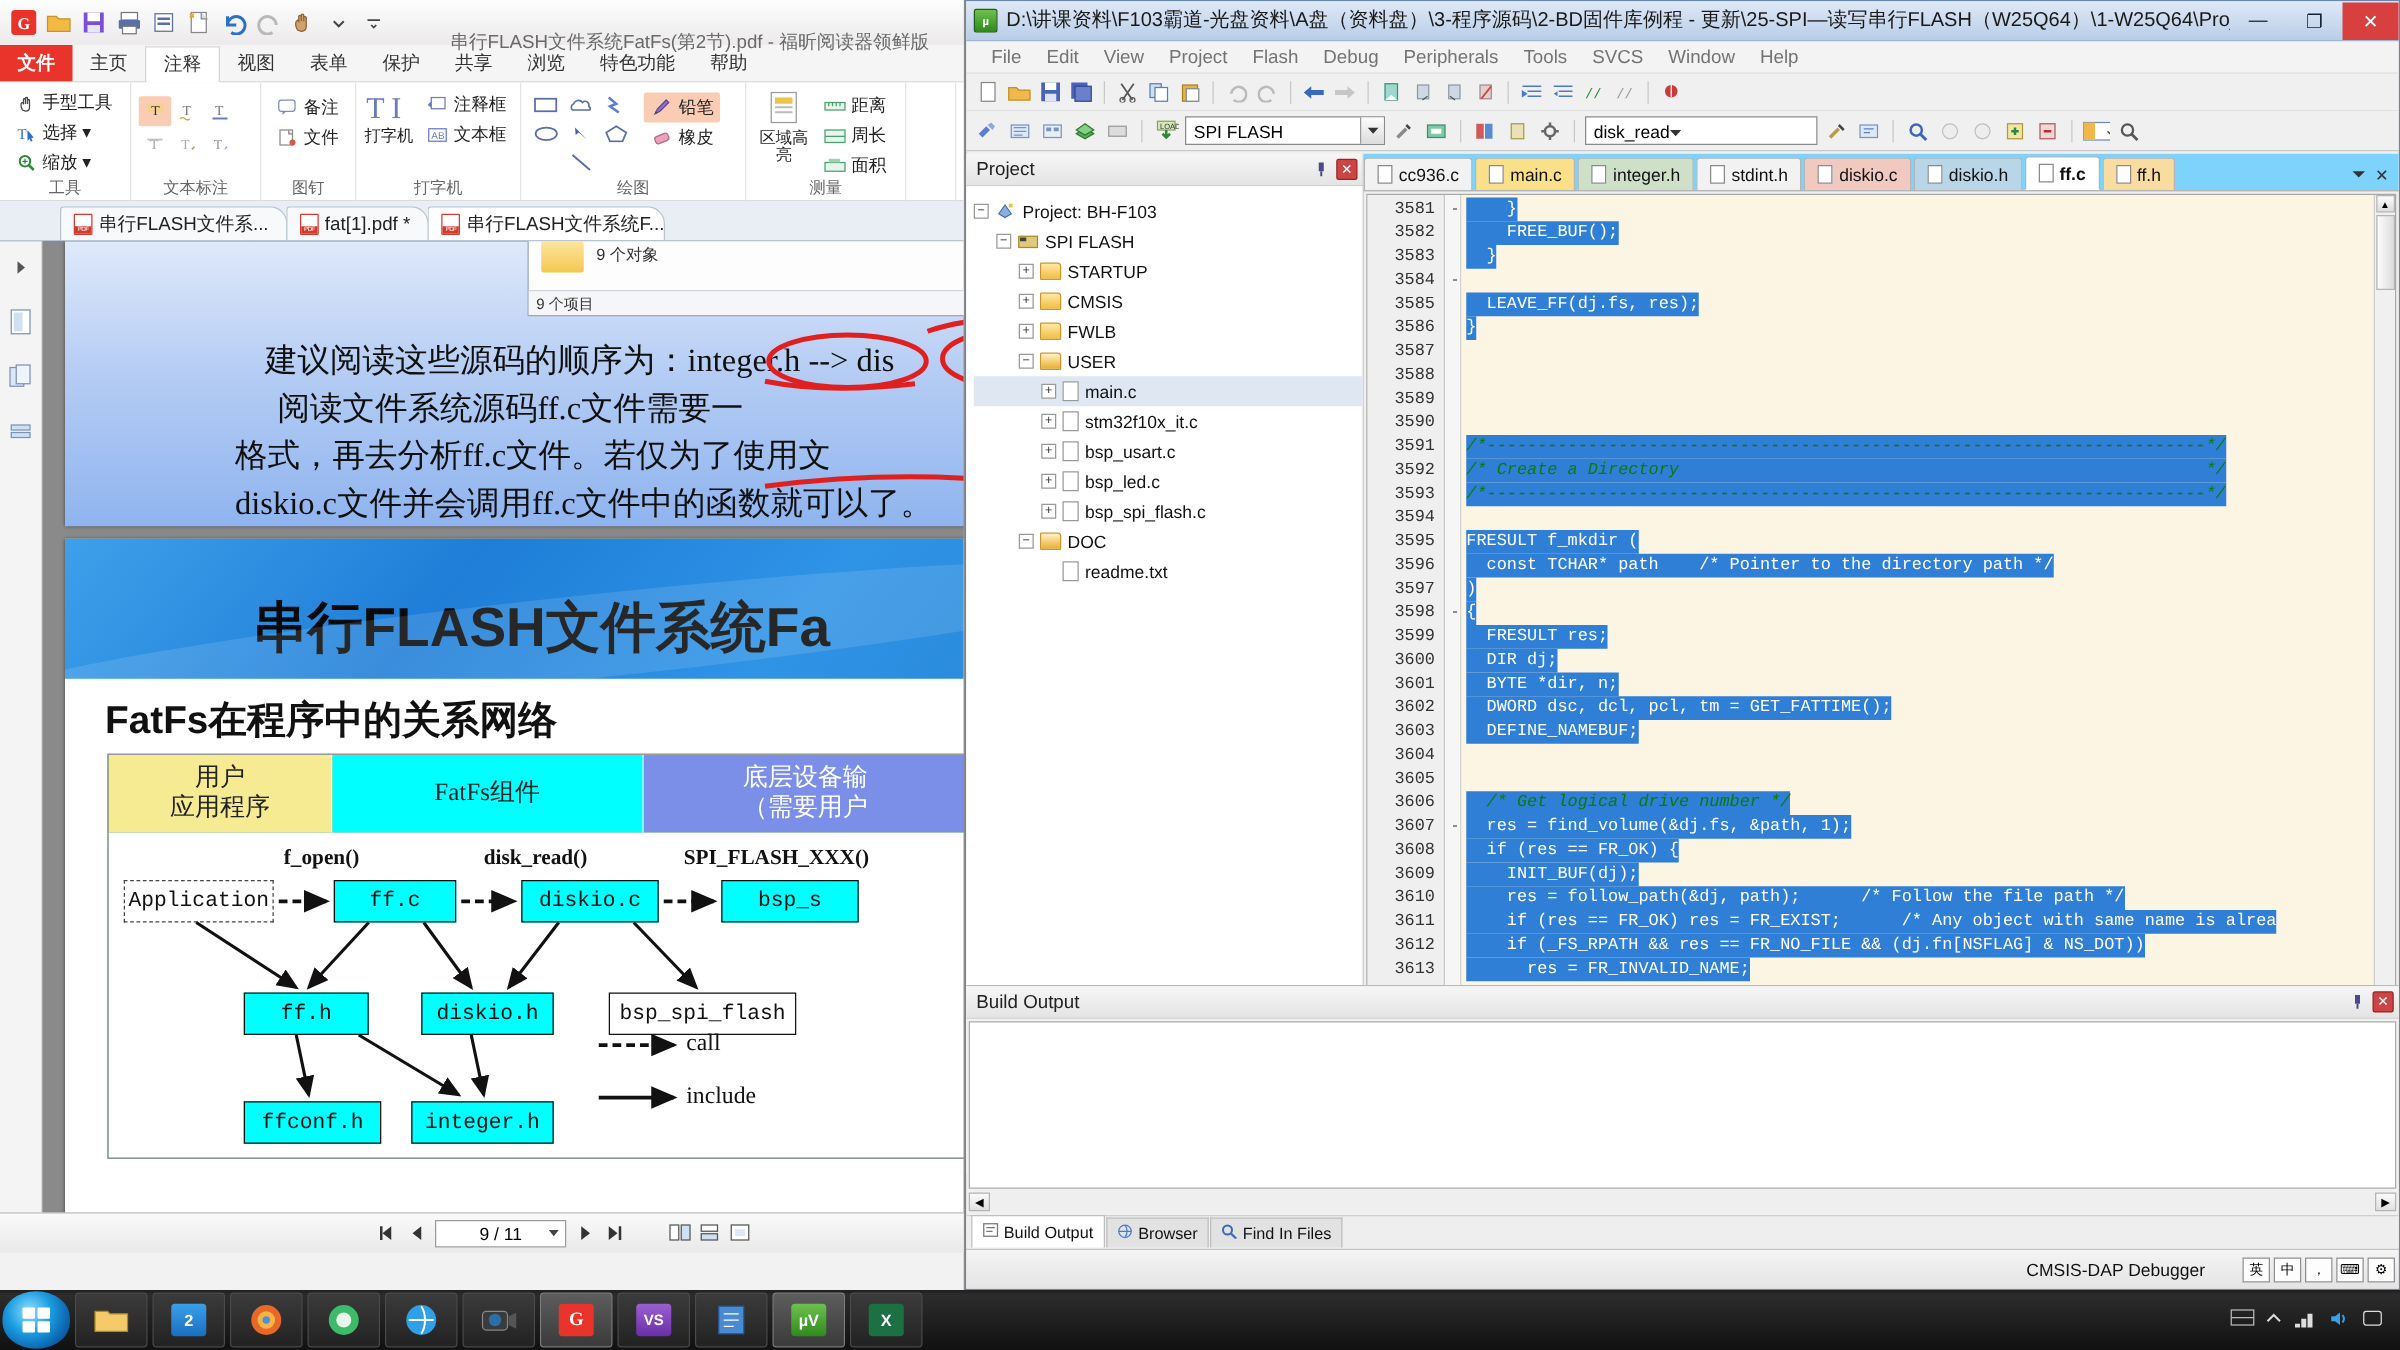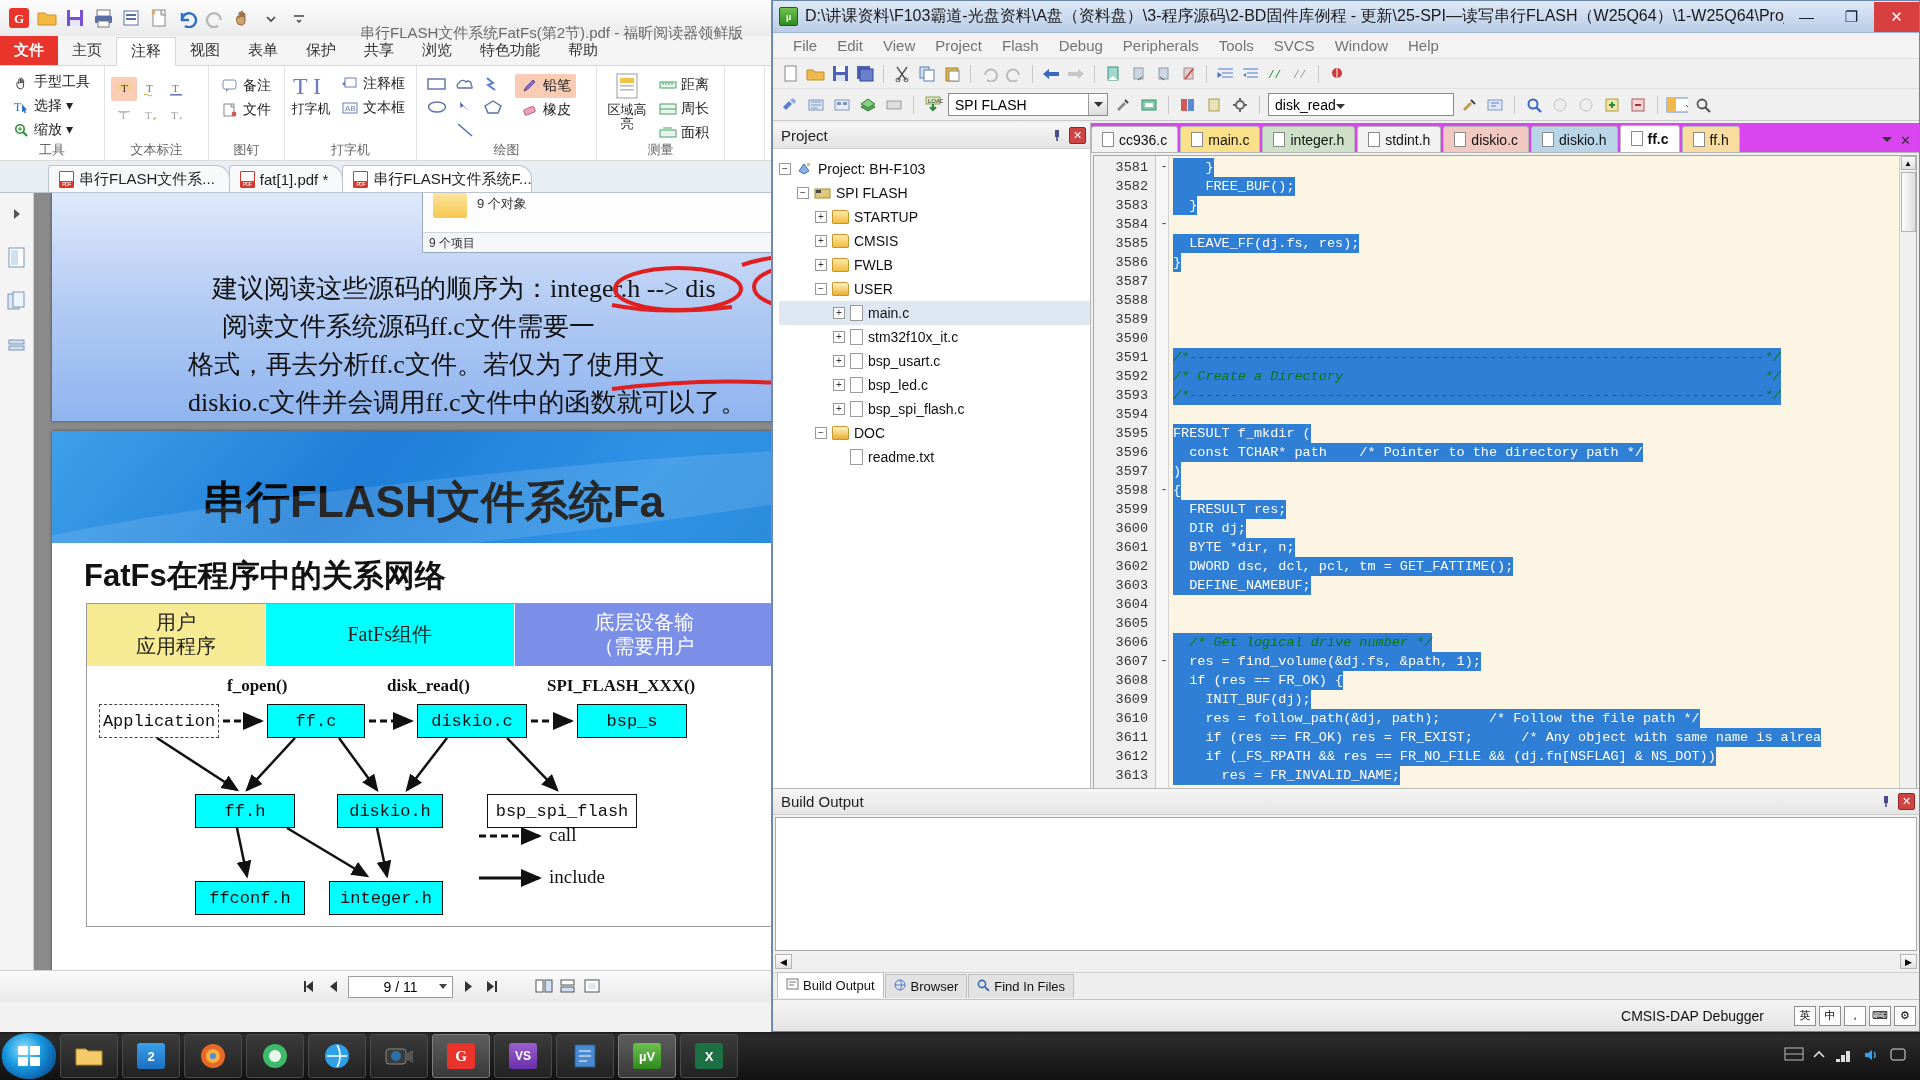--- a/index.html
+++ b/index.html
@@ -118,21 +118,21 @@
 
   .tree-hscroll { height:17px; background:#f0f0f0; border-top:1px solid #cfcfcf; display:flex; align-items:center; justify-content:space-between; padding:0 1px; }
   .scr-arrow { width:17px; height:15px; background:linear-gradient(#fbfbfb,#e0e0e0); border:1px solid #b4b4b4; display:flex; align-items:center; justify-content:center; font-size:9px; }
   .scr-track { flex:1; height:15px; background:#efefef; }
 
   .pnl-tabs { height:26px; background:#eeeeee; display:flex; align-items:flex-end; border-top:1px solid #cfcfcf; }
   .pnl-tab { height:24px; display:flex; align-items:center; gap:4px; padding:0 8px; font-size:13px; color:#111; border:1px solid #bfbfbf; border-bottom:none; background:#e2e2e2; margin-right:1px; white-space:nowrap; }
   .pnl-tab.active { background:#fff; height:26px; }
 
   .k-editor { flex:1; display:flex; flex-direction:column; background:#f0f0f0; min-width:0; }
-  .ed-tabs { height:30px; background:#d946ef; display:flex; align-items:flex-end; overflow:hidden; border-bottom:1px solid #b5b5b5; }
+  .ed-tabs { height:30px; background:#7dd3fc; display:flex; align-items:flex-end; overflow:hidden; border-bottom:1px solid #b5b5b5; }
   .ed-tab { height:26px; display:flex; align-items:center; gap:5px; padding:0 10px; font-size:14px; color:#111; border:1px solid #b5b5b5; border-bottom:none; margin-right:2px; background:#f2f2f2; white-space:nowrap; border-radius:3px 3px 0 0; }
   .ed-tab .tabdoc { width:12px; height:15px; background:#fff; border:1px solid #8a8a8a; }
   .ed-tab.y { background:#fbe08a; }
   .ed-tab.g { background:#cfe0c8; }
   .ed-tab.p { background:#f1c9c0; }
   .ed-tab.gb { background:#b9d6e8; }
   .ed-tab.w { background:#fff; font-weight:bold; border-bottom:1px solid #fff; height:27px; }
   .ed-tab.o { background:#f8dca0; }
   .ed-right { margin-left:auto; display:flex; align-items:center; gap:6px; padding:0 8px 4px 0; }
 

